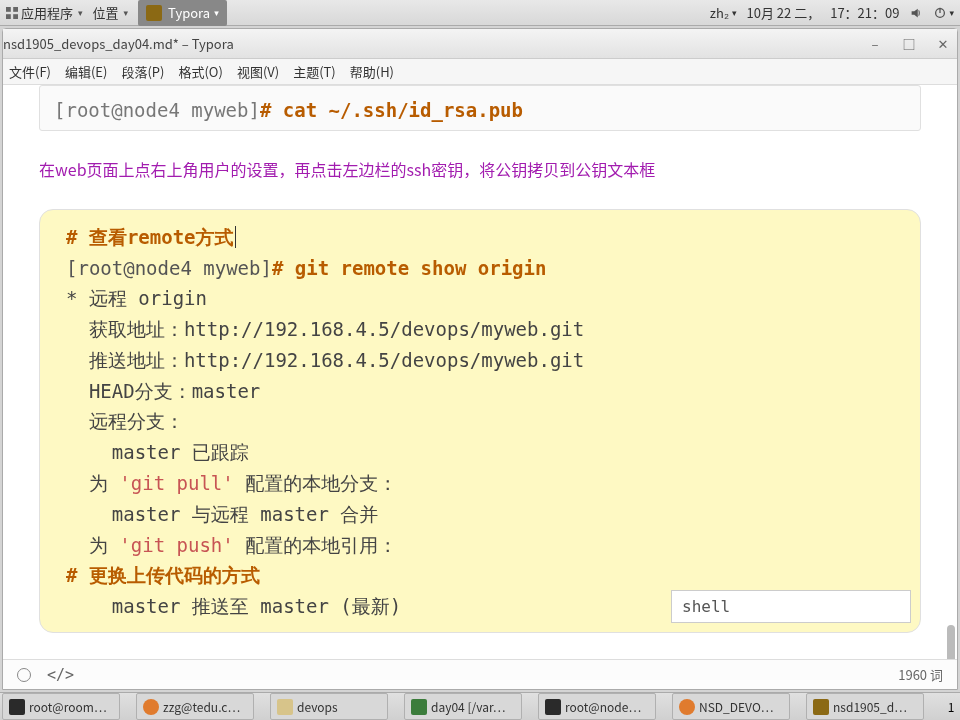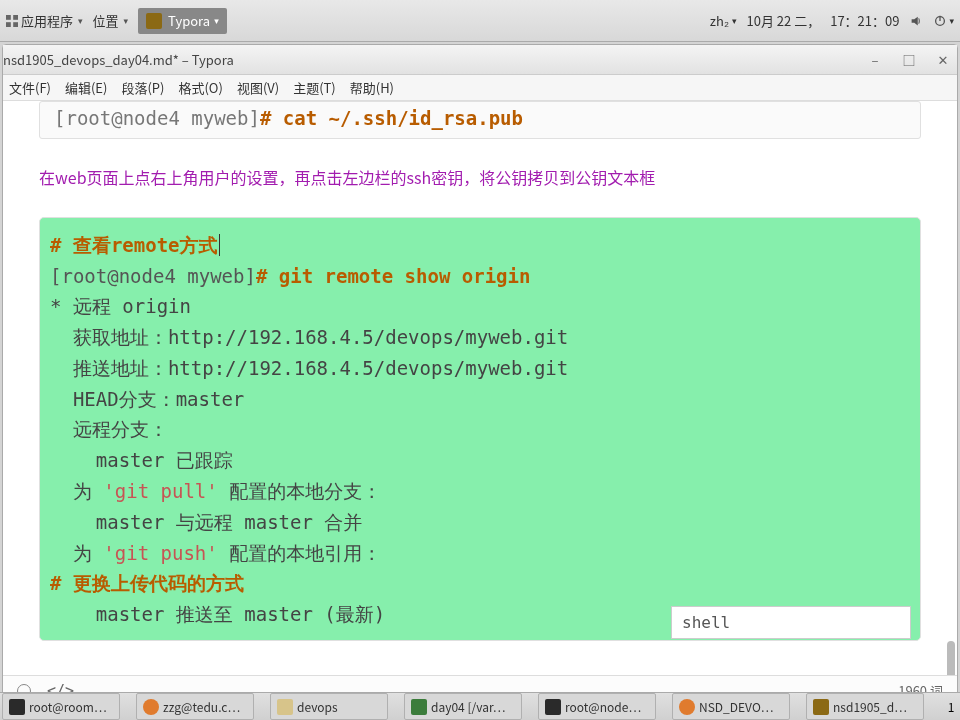--- a/index.html
+++ b/index.html
@@ -7,21 +7,21 @@
       font-family: -apple-system, "Noto Sans CJK SC", "WenQuanYi Micro Hei", sans-serif;
       font-size: 13px;
       background: #d4d4d4;
       width: 960px;
       height: 720px;
       overflow: hidden;
       position: relative;
     }
     
     .gnome-bar {
-      height: 42px;
+      height: 26px;
       background: linear-gradient(#e8e8e8, #d8d8d8);
       border-bottom: 1px solid #aaa;
       display: flex;
       align-items: center;
       padding: 0 6px;
       font-size: 13px;
       color: #333;
     }
     .gnome-left { display: flex; align-items: center; gap: 10px; }
     .gnome-left .menu-item { display: flex; align-items: center; gap: 3px; cursor: pointer; }
@@ -89,39 +89,39 @@
       overflow: hidden;
       font-size: 17px;
       color: #333;
       line-height: 1.7;
       position: relative;
     }
     .code-block-top {
       background: #fafafa;
       border: 1px solid #e0e0e0;
       border-radius: 3px;
-      padding: 0px 14px 4px 14px;
+      padding: 8px 14px 4px 14px;
       margin-bottom: 26px;
       font-family: "monaco", "Consolas", "DejaVu Sans Mono", monospace;
       font-size: 19px;
       color: #555;
     }
     .code-block-top .prompt { color: #777; }
     .code-block-top .cmd { color: #b85c00; font-weight: bold; }
     .para {
       font-size: 16px;
       color: #a21caf;
       margin-bottom: 26px;
       line-height: 1.6;
     }
     .code-block-main {
-      background: #86efac;
+      background: #fef9c3;
       border: 1px solid #e0e0e0;
-      border-radius: 5px;
-      padding: 12px 14px 10px 10px;
+      border-radius: 14px;
+      padding: 12px 14px 10px 26px;
       font-family: "monaco", "Consolas", "DejaVu Sans Mono", monospace;
       font-size: 19px;
       color: #444;
       line-height: 1.62;
       position: relative;
     }
     .c-comment { color: #b85c00; font-weight: bold; }
     .c-prompt { color: #555; }
     .c-cmd { color: #b85c00; font-weight: bold; }
     .c-quoted { color: #c75454; }

